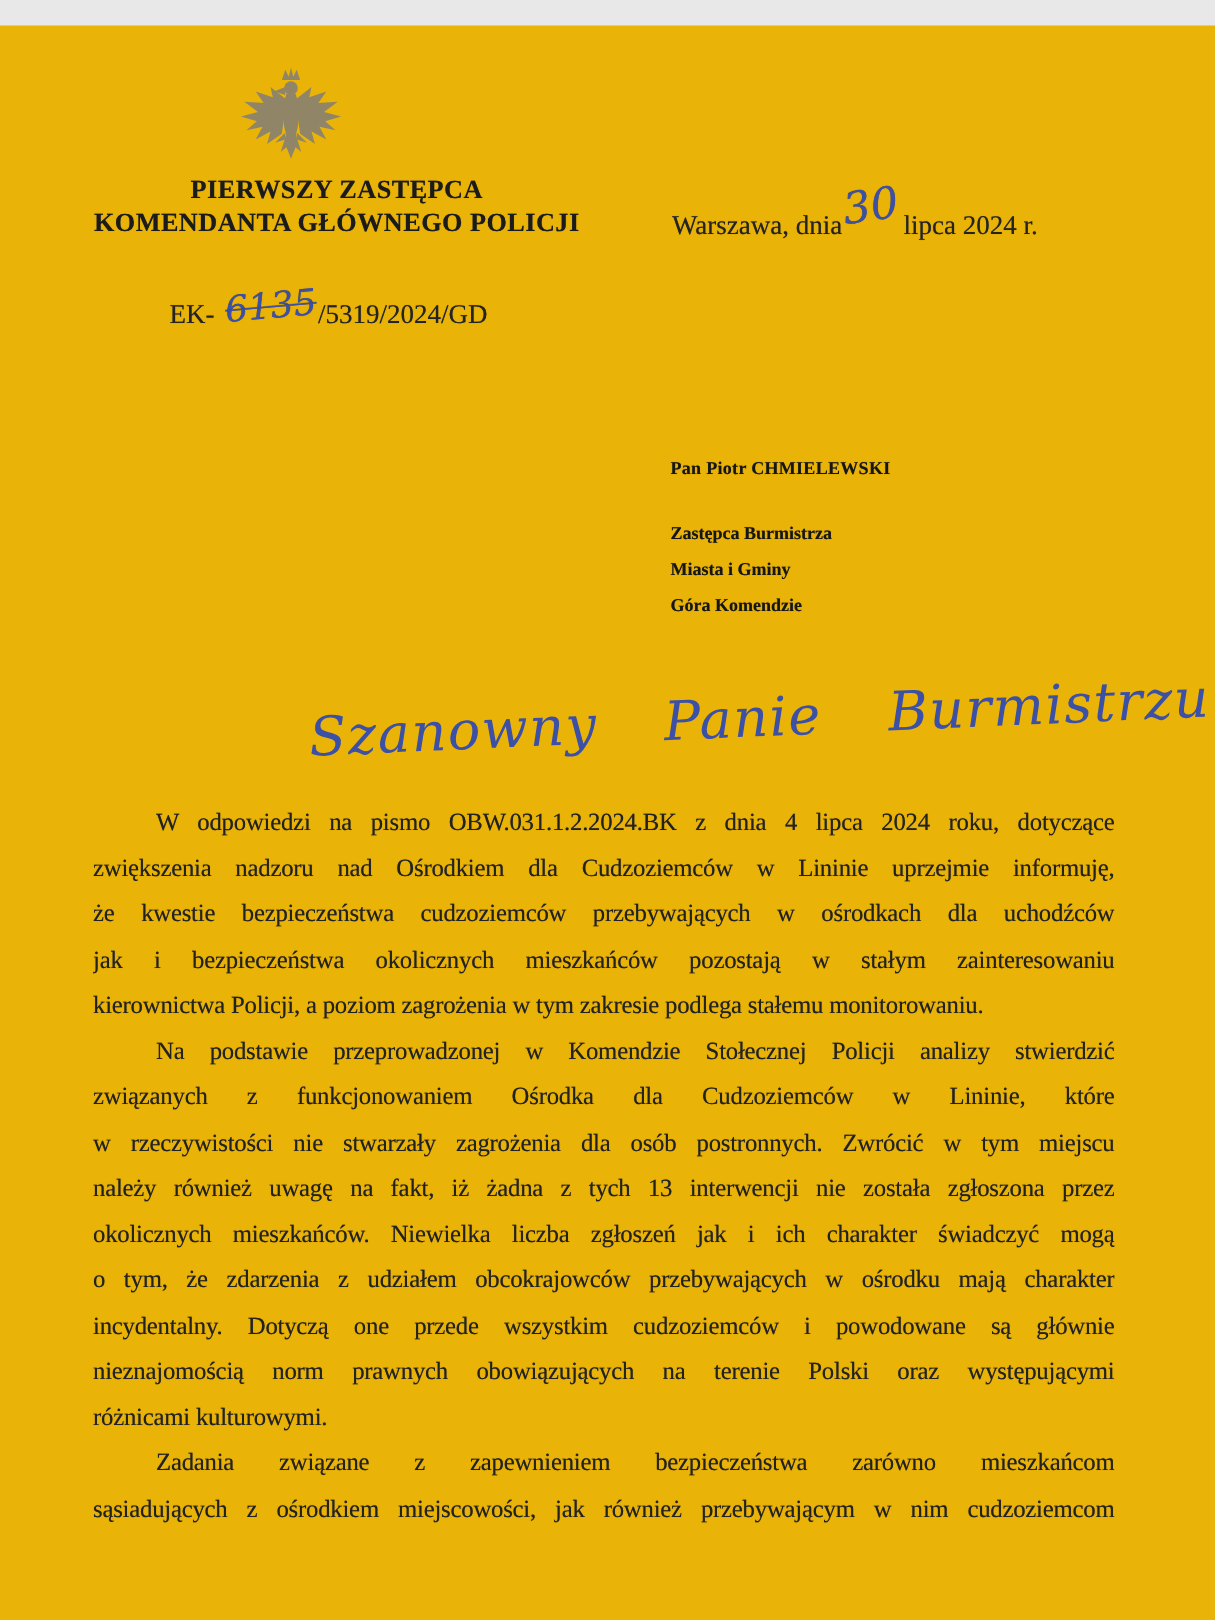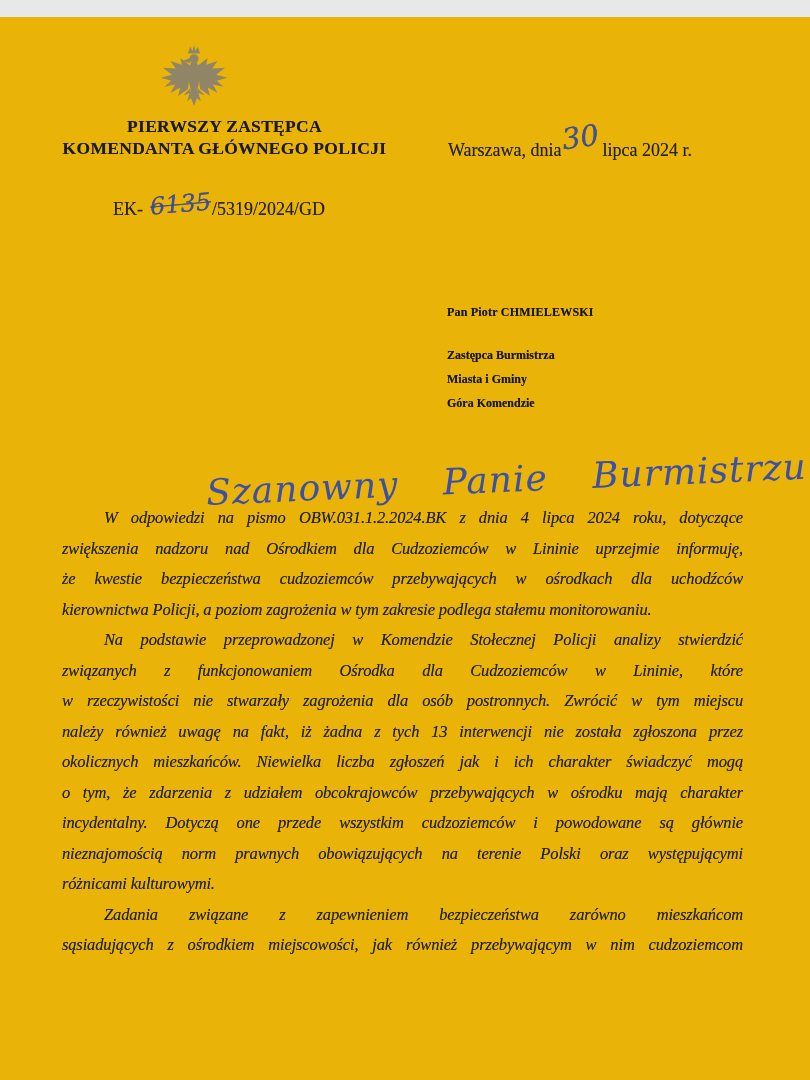--- a/index.html
+++ b/index.html
@@ -40,22 +40,22 @@
 
   
   .salutation {
     position:absolute; left:206px; top:444px; width:500px;
     font-size:36px; letter-spacing:1px; word-spacing:32px;
     transform:rotate(-2.5deg); white-space:nowrap;
   }
 
   
   .letter-body {
-    position:absolute; left:62px; top:486px; width:681px;
-    font-size:16.5px; letter-spacing:-0.15px; color:#222;font-style:italic;
+    position:absolute; left:62px; top:516px; width:681px;
+    font-size:16.5px; letter-spacing:-0.15px; color:#222;
   }
   .bl {
     line-height:30.5px; height:30.5px; overflow:hidden;
     text-align:justify; text-align-last:justify;
   }
   .bl.noj { text-align-last:left; }
   .bl.indent { text-indent:42px; }
 </style>
 </head>
 <body>
@@ -99,20 +99,21 @@
       <div>Góra Komendzie</div>
     </div>
   </div>
 
   <div class="salutation hw">Szanowny Panie Burmistrzu</div>
 
   <div class="letter-body typed">
     <div class="bl indent">W odpowiedzi na pismo OBW.031.1.2.2024.BK z dnia 4 lipca 2024 roku, dotyczące</div>
     <div class="bl">zwiększenia nadzoru nad Ośrodkiem dla Cudzoziemców w Lininie uprzejmie informuję,</div>
     <div class="bl">że kwestie bezpieczeństwa cudzoziemców przebywających w ośrodkach dla uchodźców</div>
+    <div class="bl">jak i bezpieczeństwa okolicznych mieszkańców pozostają w stałym zainteresowaniu</div>
     <div class="bl noj">kierownictwa Policji, a poziom zagrożenia w tym zakresie podlega stałemu monitorowaniu.</div>
 
     <div class="bl indent">Na podstawie przeprowadzonej w Komendzie Stołecznej Policji analizy stwierdzić</div>
     <div class="bl">związanych z funkcjonowaniem Ośrodka dla Cudzoziemców w Lininie, które</div>
     <div class="bl">w rzeczywistości nie stwarzały zagrożenia dla osób postronnych. Zwrócić w tym miejscu</div>
     <div class="bl">należy również uwagę na fakt, iż żadna z tych 13 interwencji nie została zgłoszona przez</div>
     <div class="bl">okolicznych mieszkańców. Niewielka liczba zgłoszeń jak i ich charakter świadczyć mogą</div>
     <div class="bl">o tym, że zdarzenia z udziałem obcokrajowców przebywających w ośrodku mają charakter</div>
     <div class="bl">incydentalny. Dotyczą one przede wszystkim cudzoziemców i powodowane są głównie</div>
     <div class="bl">nieznajomością norm prawnych obowiązujących na terenie Polski oraz występującymi</div>

